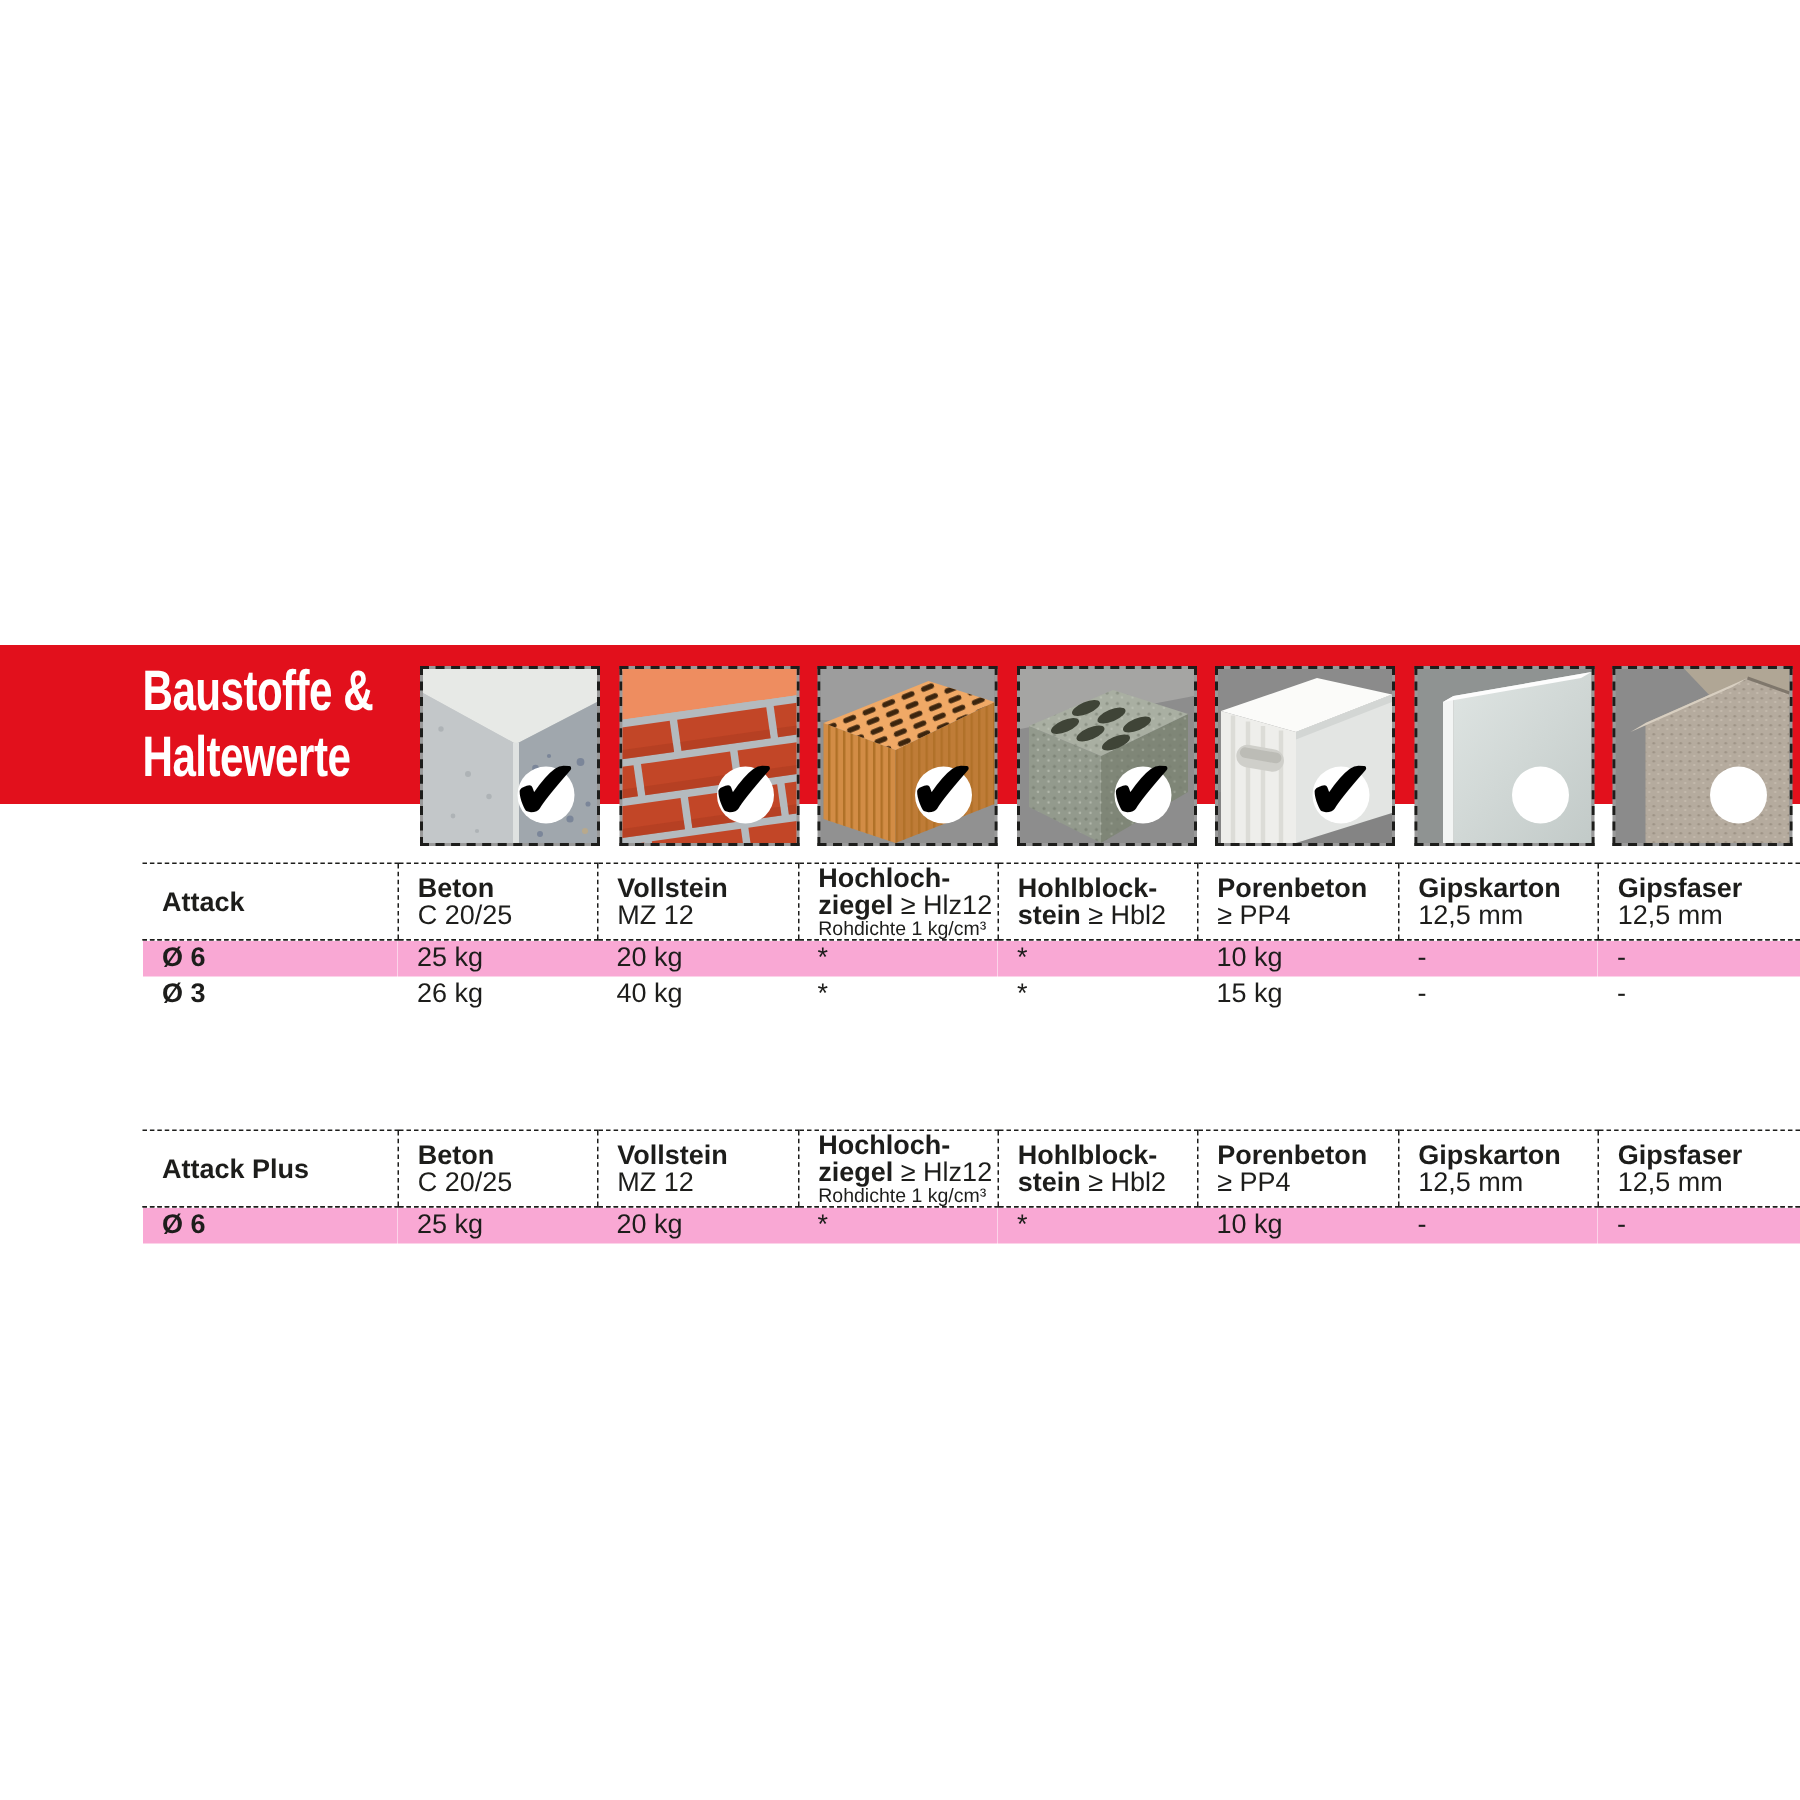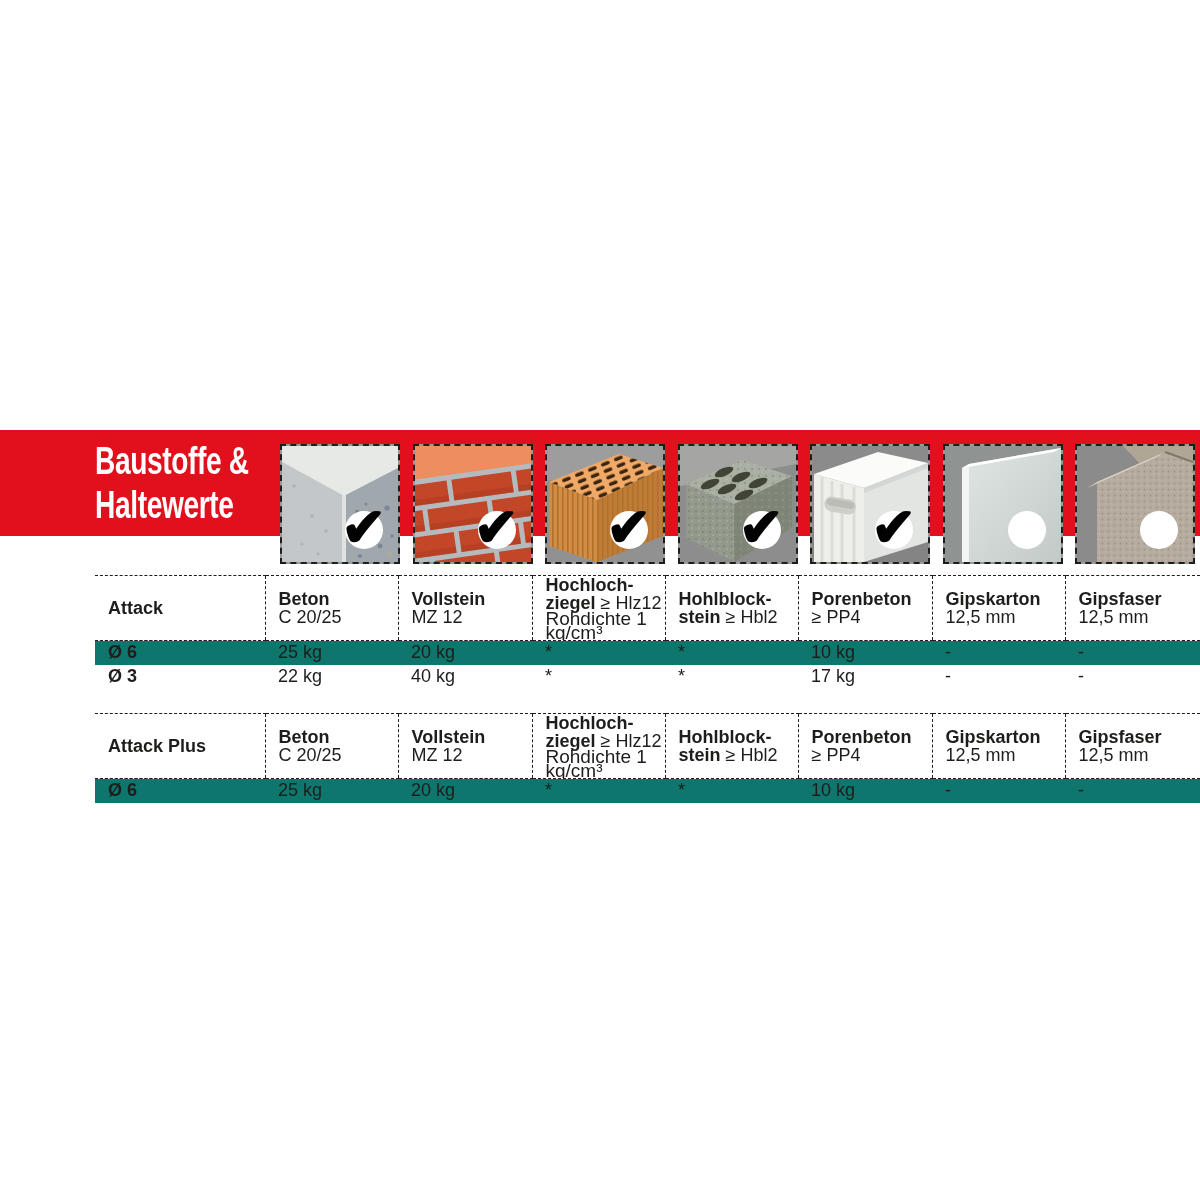--- a/index.html
+++ b/index.html
@@ -16,30 +16,30 @@
   .tiles{position:absolute;left:280px;top:444px;display:flex;gap:12.5px}
   .tile{position:relative;width:120px;height:120px;border:2px dashed #1d1d1b;background:#999;box-sizing:border-box}
   .tile svg{display:block;width:116px;height:116px}
   .badge{position:absolute;left:63px;top:65px;width:38px;height:38px}
   .circle{position:absolute;left:0;top:0;width:38px;height:38px;border-radius:50%;background:#fff}
   .check{position:absolute;left:-4px;bottom:-5px;font-size:54px;line-height:54px;font-weight:700;color:#000}
 
   
   .tablewrap{position:absolute;left:95px;width:1105px}
   .t1{top:575px}
-  .t2{top:713px}
+  .t2{top:753px}
   table{border-collapse:collapse;table-layout:fixed;width:1105px}
   th,td{padding:0 0 0 13px;text-align:left;vertical-align:middle;font-size:18px;overflow:hidden}
   thead th{height:49px;border-top:1px dashed #1d1d1b;border-bottom:1px dashed #1d1d1b;font-weight:400}
   thead th + th{border-left:1px dashed #1d1d1b}
   tbody tr{height:24px}
-  tbody tr.shade{background:#0f766e}
+  tbody tr.shade{background:#f9a8d4}
   .b{font-weight:700}
   .hl{line-height:18px}
-  .hs{font-size:19px;line-height:14px}
+  .hs{font-size:13px;line-height:14px}
 </style>
 </head>
 <body>
 
 <div class="banner">
   <div class="banner-title">
     <div>Baustoffe &amp;</div>
     <div>Haltewerte</div>
   </div>
 </div>
@@ -304,25 +304,25 @@
         <td>25 kg</td>
         <td>20 kg</td>
         <td>*</td>
         <td>*</td>
         <td>10 kg</td>
         <td>-</td>
         <td>-</td>
       </tr>
       <tr>
         <td class="b">Ø 3</td>
-        <td>22 kg</td>
+        <td>26 kg</td>
         <td>40 kg</td>
         <td>*</td>
         <td>*</td>
-        <td>17 kg</td>
+        <td>15 kg</td>
         <td>-</td>
         <td>-</td>
       </tr>
     </tbody>
   </table>
 </div>
 
 <div class="tablewrap t2">
   <table>
     <colgroup>

